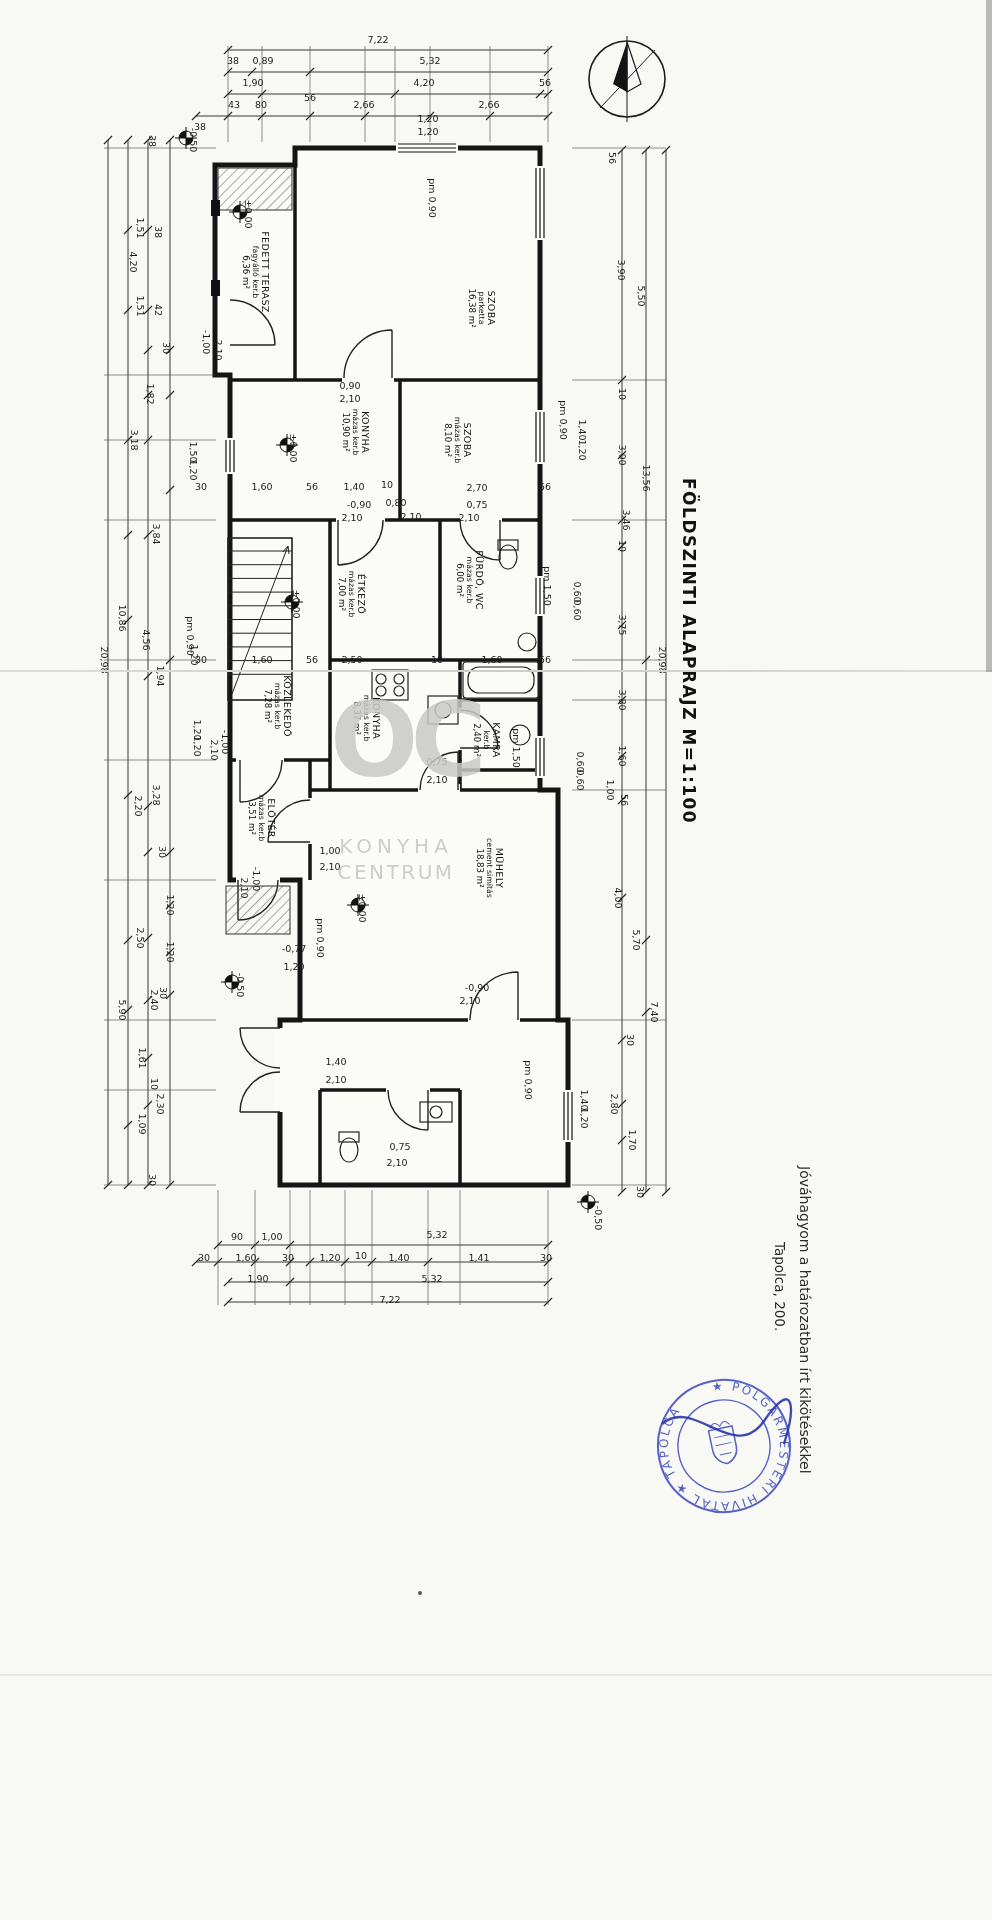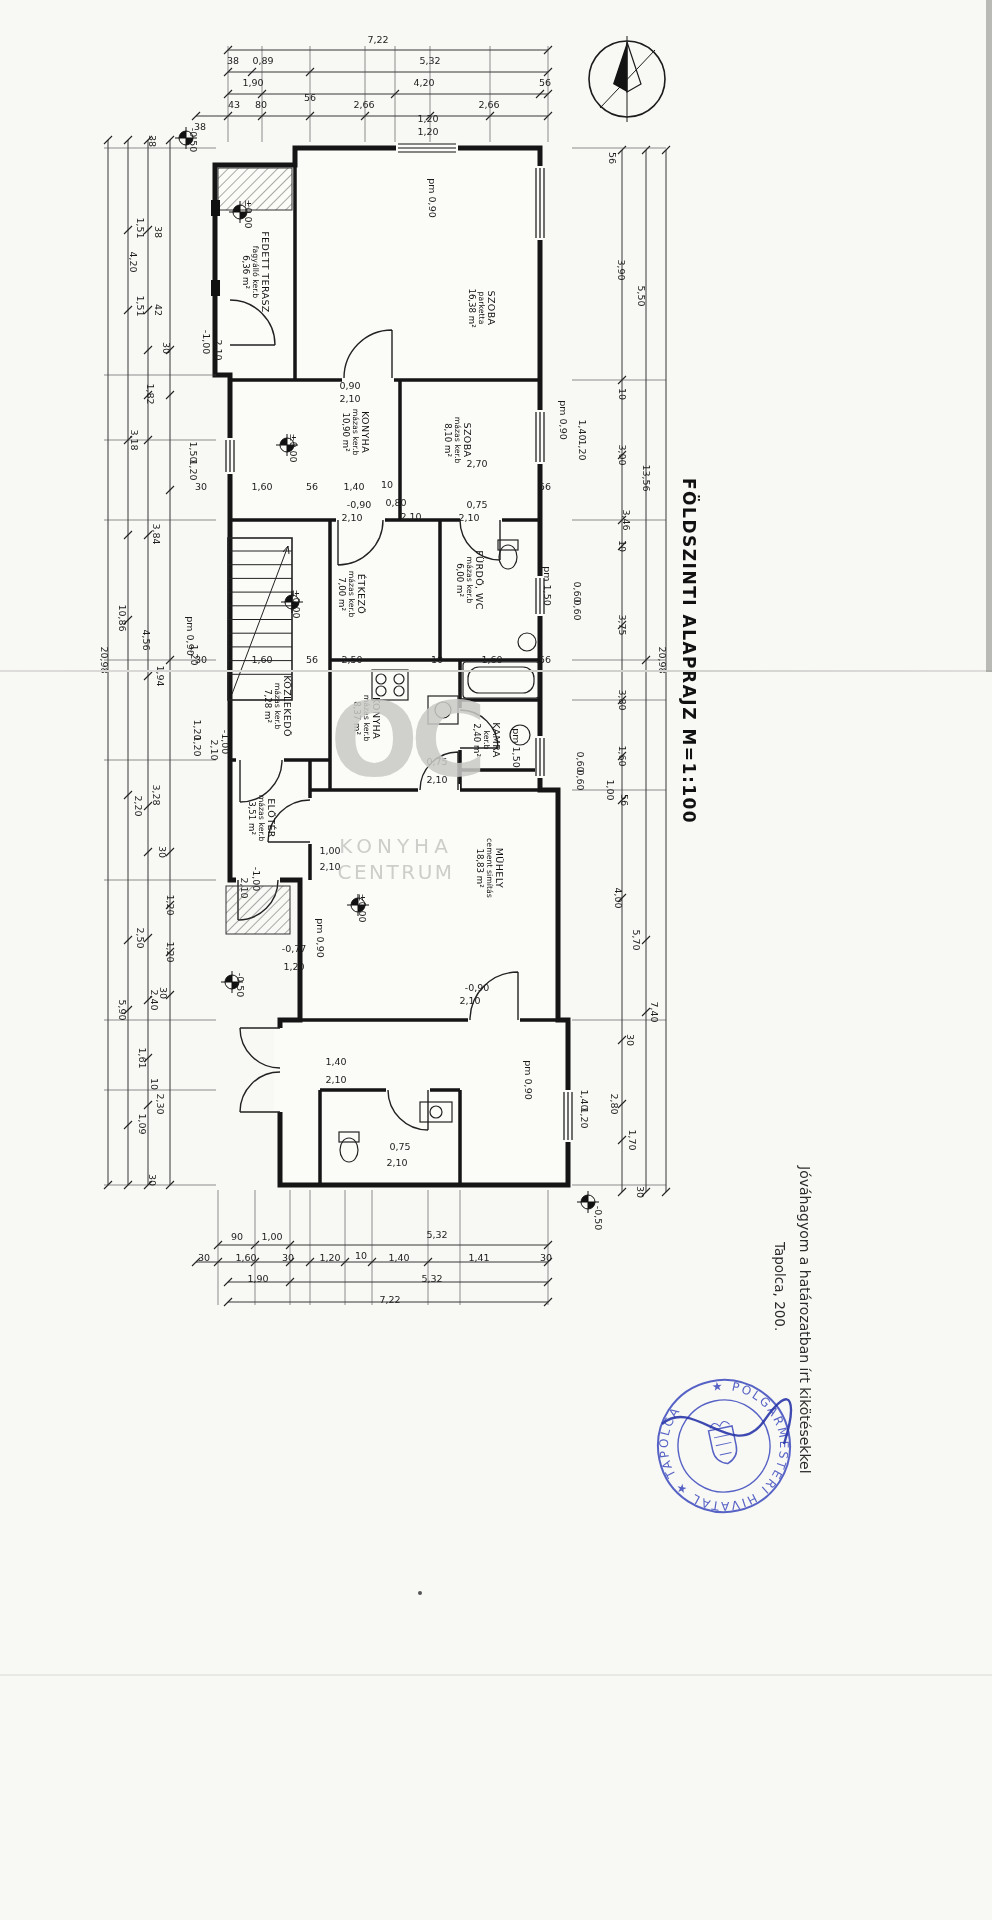--- a/index.html
+++ b/index.html
@@ -390,21 +390,21 @@
       <div class="dim r90" style="left: 244px; top: 888px;">2,10</div>
       <div class="dim r90" style="left: 320px; top: 938px;">pm 0,90</div>
       <div class="dim" style="left: 294px; top: 949px;">-0,77</div>
       <div class="dim" style="left: 294px; top: 967px;">1,20</div>
       <div class="dim r90" style="left: 240px; top: 985px;">-0,50</div>
       <div class="dim" style="left: 201px; top: 487px;">30</div>
       <div class="dim" style="left: 262px; top: 487px;">1,60</div>
       <div class="dim" style="left: 312px; top: 487px;">56</div>
       <div class="dim" style="left: 354px; top: 487px;">1,40</div>
       <div class="dim" style="left: 387px; top: 485px;">10</div>
-      <div class="dim" style="left: 477px; top: 464px;">2,70</div>
+      <div class="dim" style="left: 477px; top: 488px;">2,70</div>
       <div class="dim" style="left: 545px; top: 487px;">56</div>
       <div class="dim" style="left: 350px; top: 386px;">0,90</div>
       <div class="dim" style="left: 350px; top: 399px;">2,10</div>
       <div class="dim" style="left: 359px; top: 505px;">-0,90</div>
       <div class="dim" style="left: 352px; top: 518px;">2,10</div>
       <div class="dim" style="left: 396px; top: 503px;">0,80</div>
       <div class="dim" style="left: 411px; top: 517px;">2,10</div>
       <div class="dim" style="left: 477px; top: 505px;">0,75</div>
       <div class="dim" style="left: 469px; top: 518px;">2,10</div>
       <div class="dim r90" style="left: 582px; top: 430px;">1,40</div>

